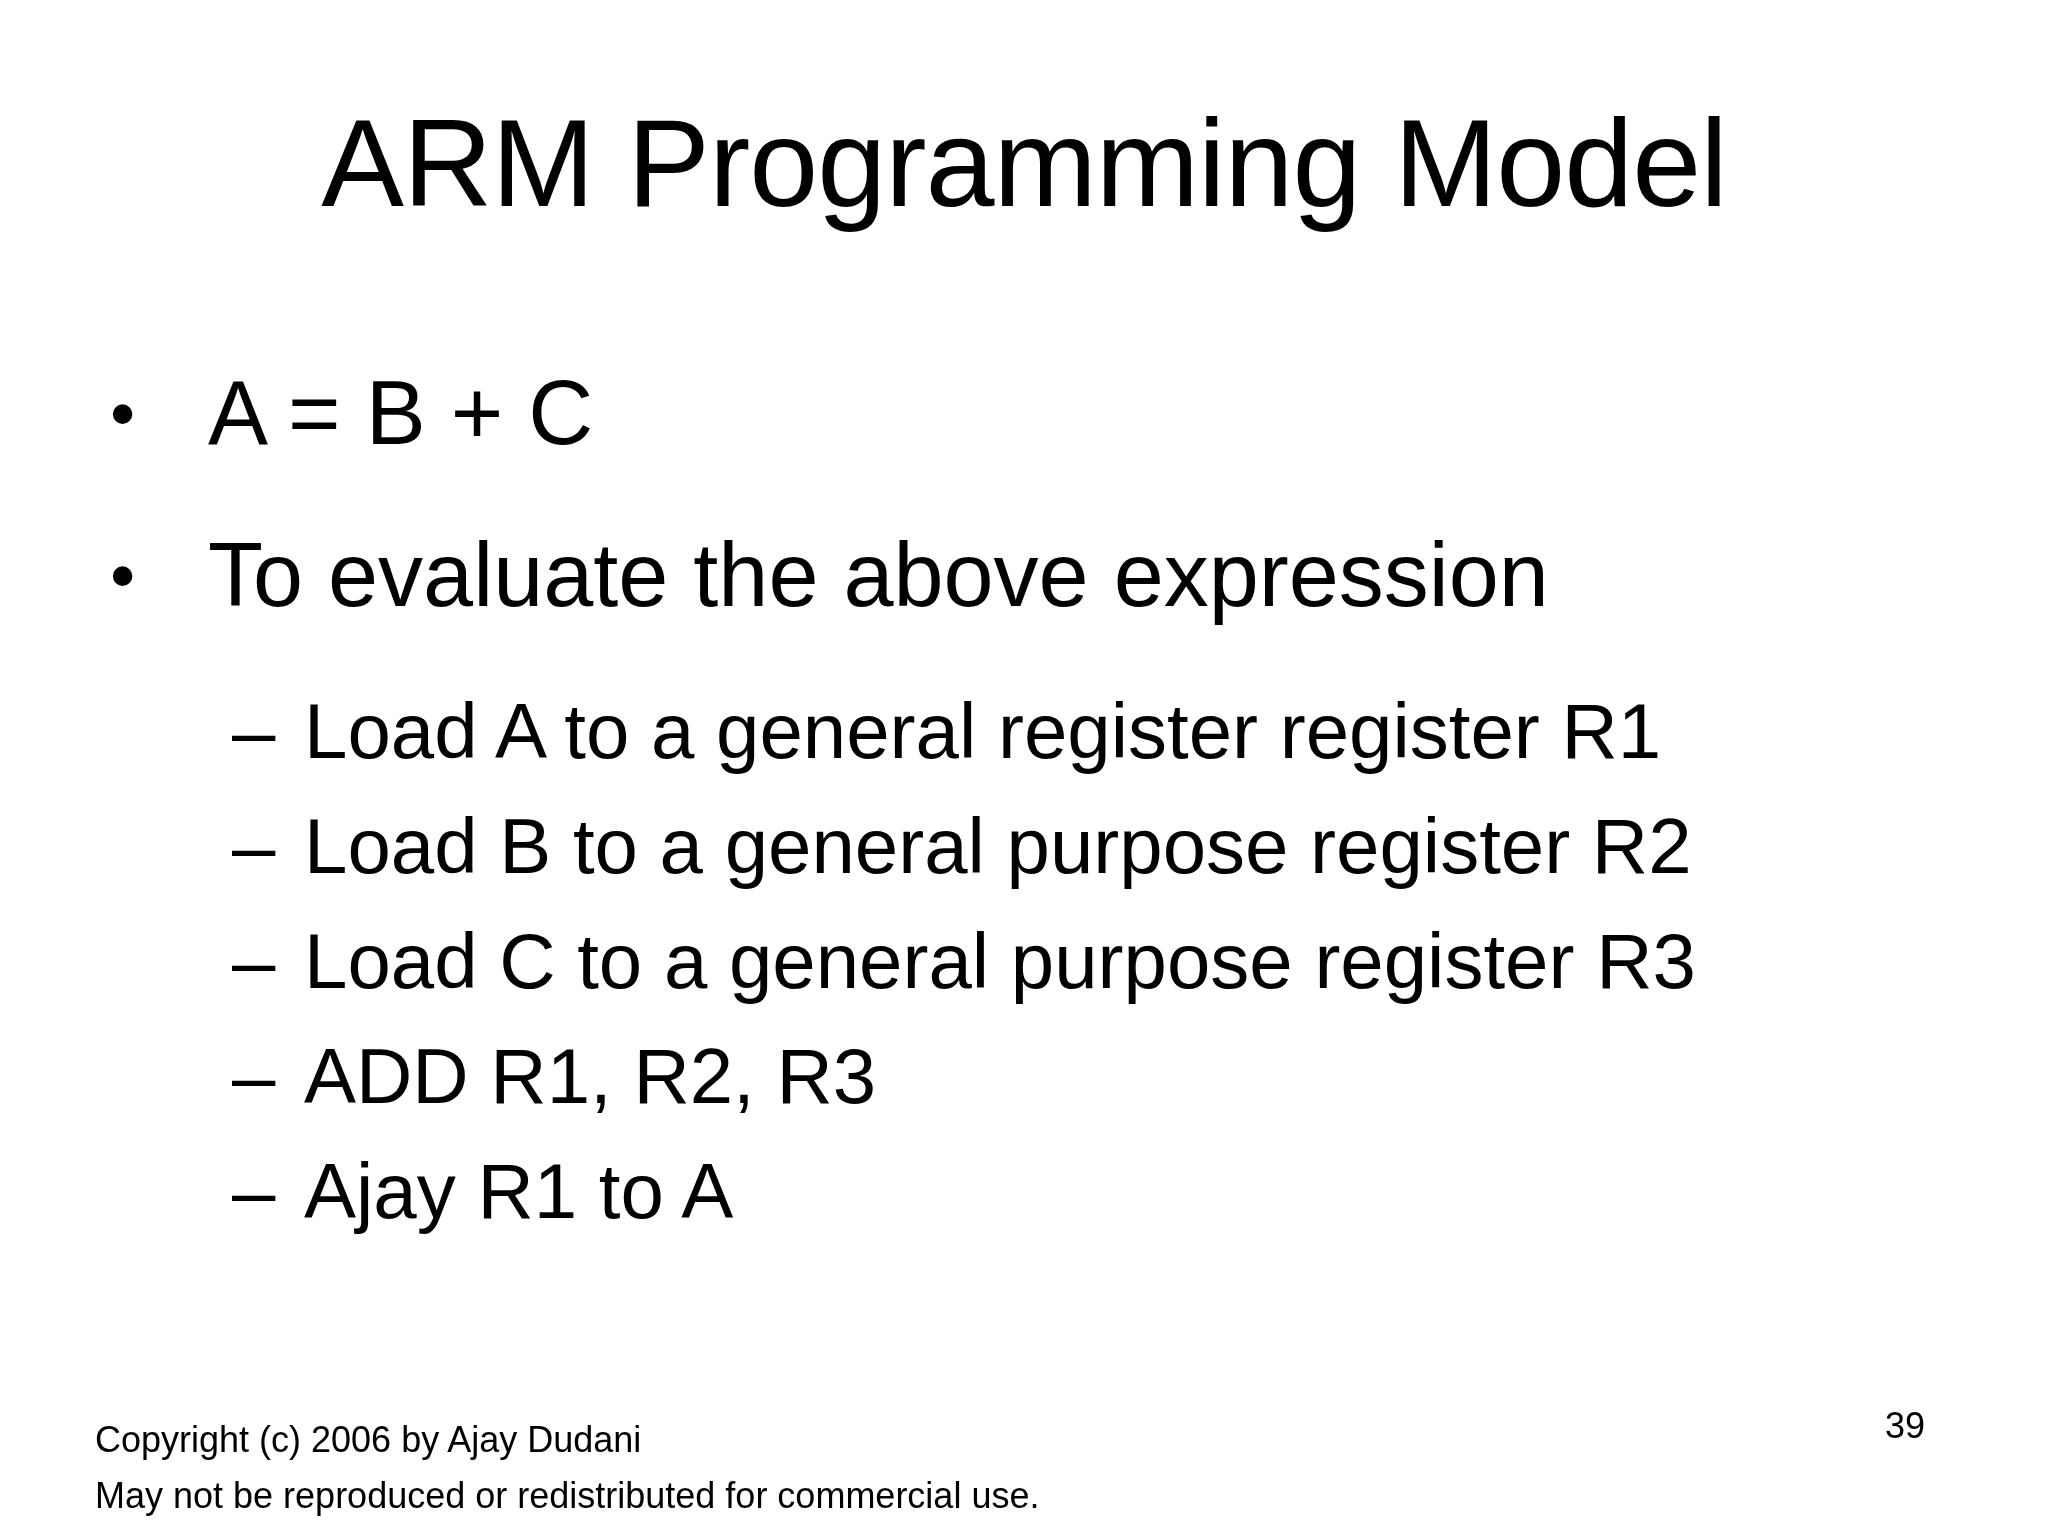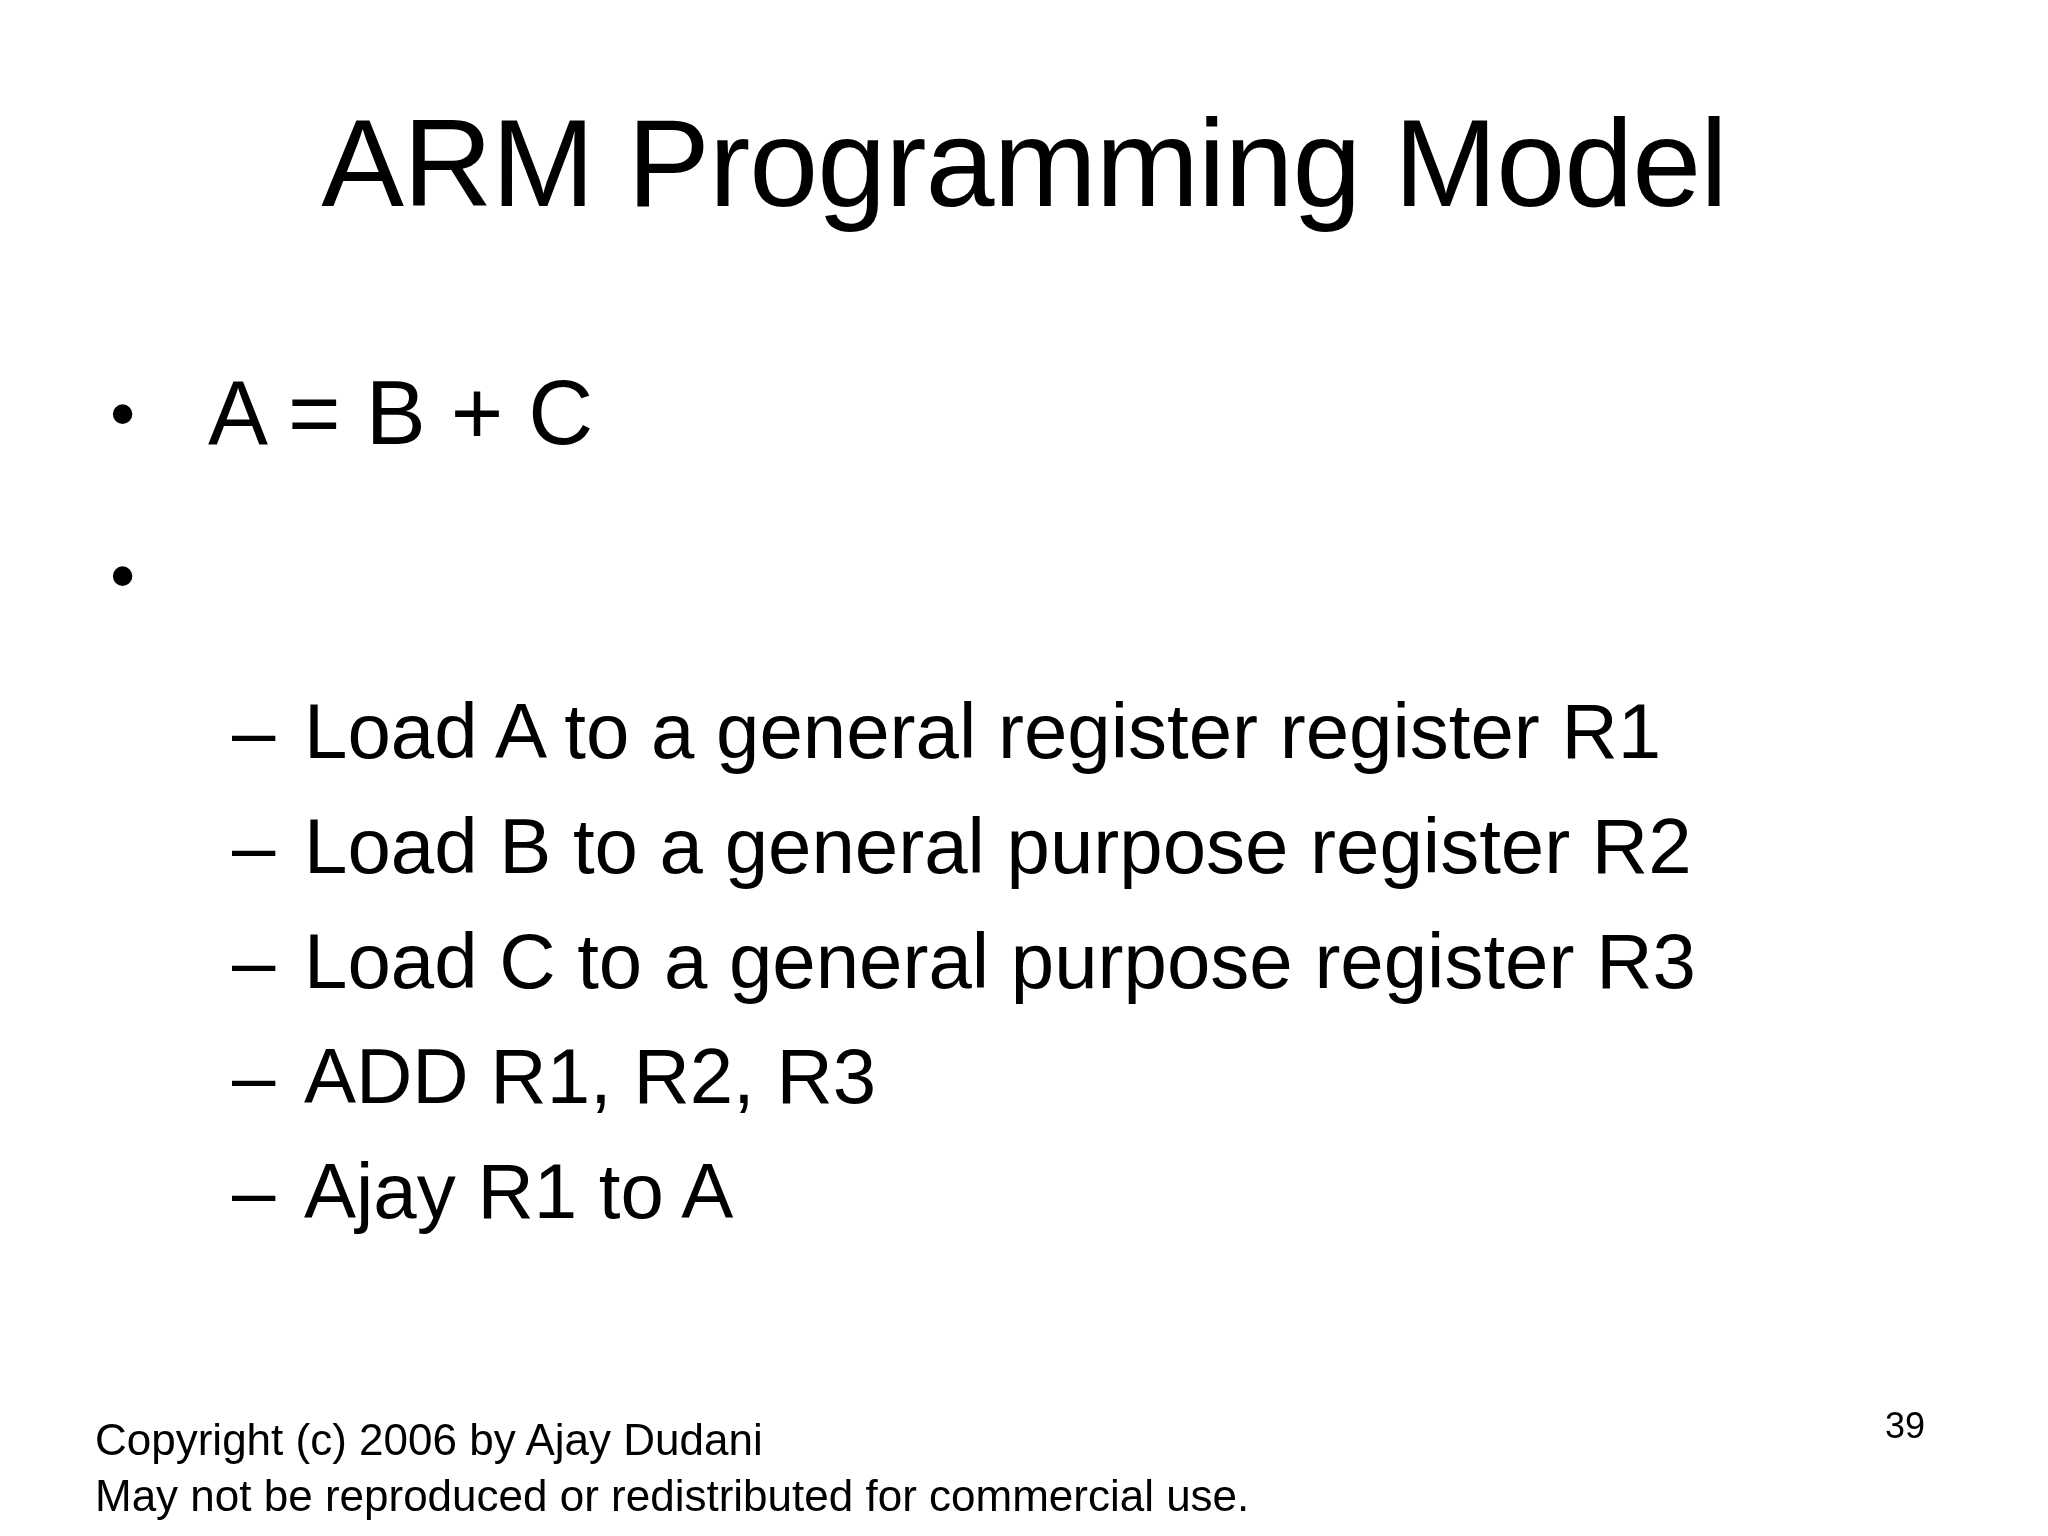--- a/index.html
+++ b/index.html
@@ -59,21 +59,21 @@
     white-space: nowrap;
   }
   .bullet2 .marker {
     width: 72px;
     flex: 0 0 72px;
   }
   .footer {
     position: absolute;
     left: 95px;
     top: 1412px;
-    font-size: 44px;
+    font-size: 36px;
     line-height: 56px;
     white-space: nowrap;
   }
   .page-number {
     position: absolute;
     top: 1406px;
     right: 123px;
     font-size: 36px;
     line-height: 1.1;
   }
@@ -87,20 +87,21 @@
 
   <div class="content">
 
     <div class="bullet1">
       <span class="marker">•</span>
       <span>A = B + C</span>
     </div>
 
     <div class="bullet1">
       <span class="marker">•</span>
+      <span>To evaluate the above expression</span>
     </div>
 
     <div class="bullet2">
       <span class="marker">–</span>
       <span>Load A to a general register register R1</span>
     </div>
 
     <div class="bullet2">
       <span class="marker">–</span>
       <span>Load B to a general purpose register R2</span>

